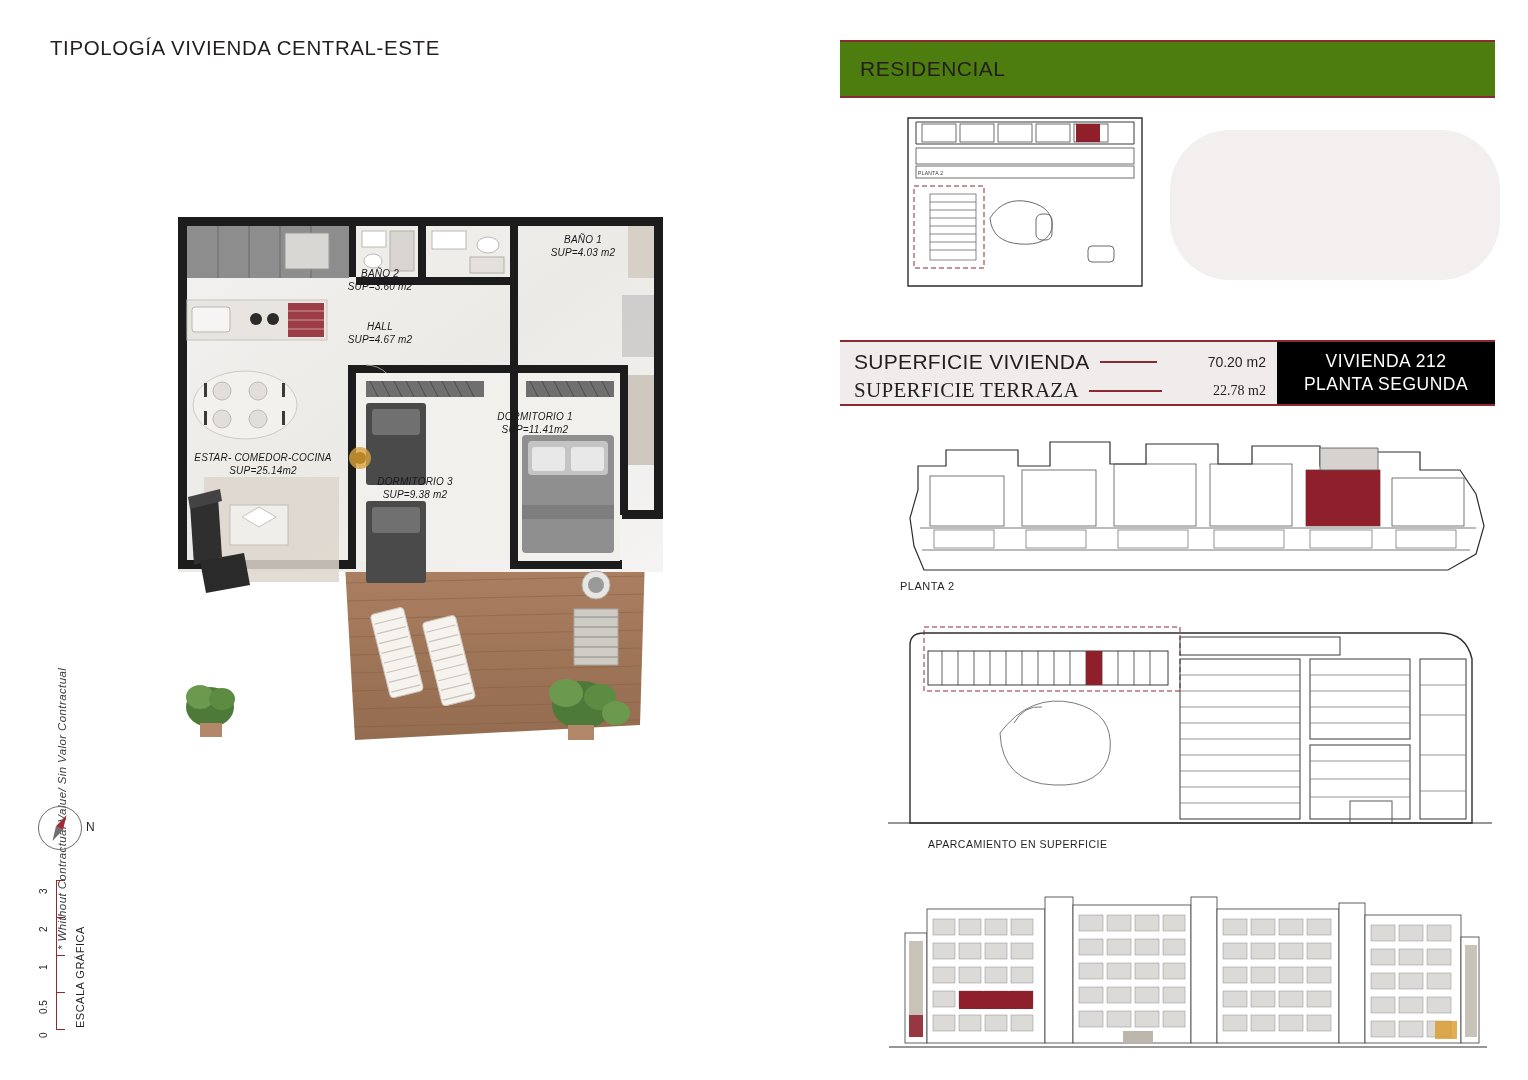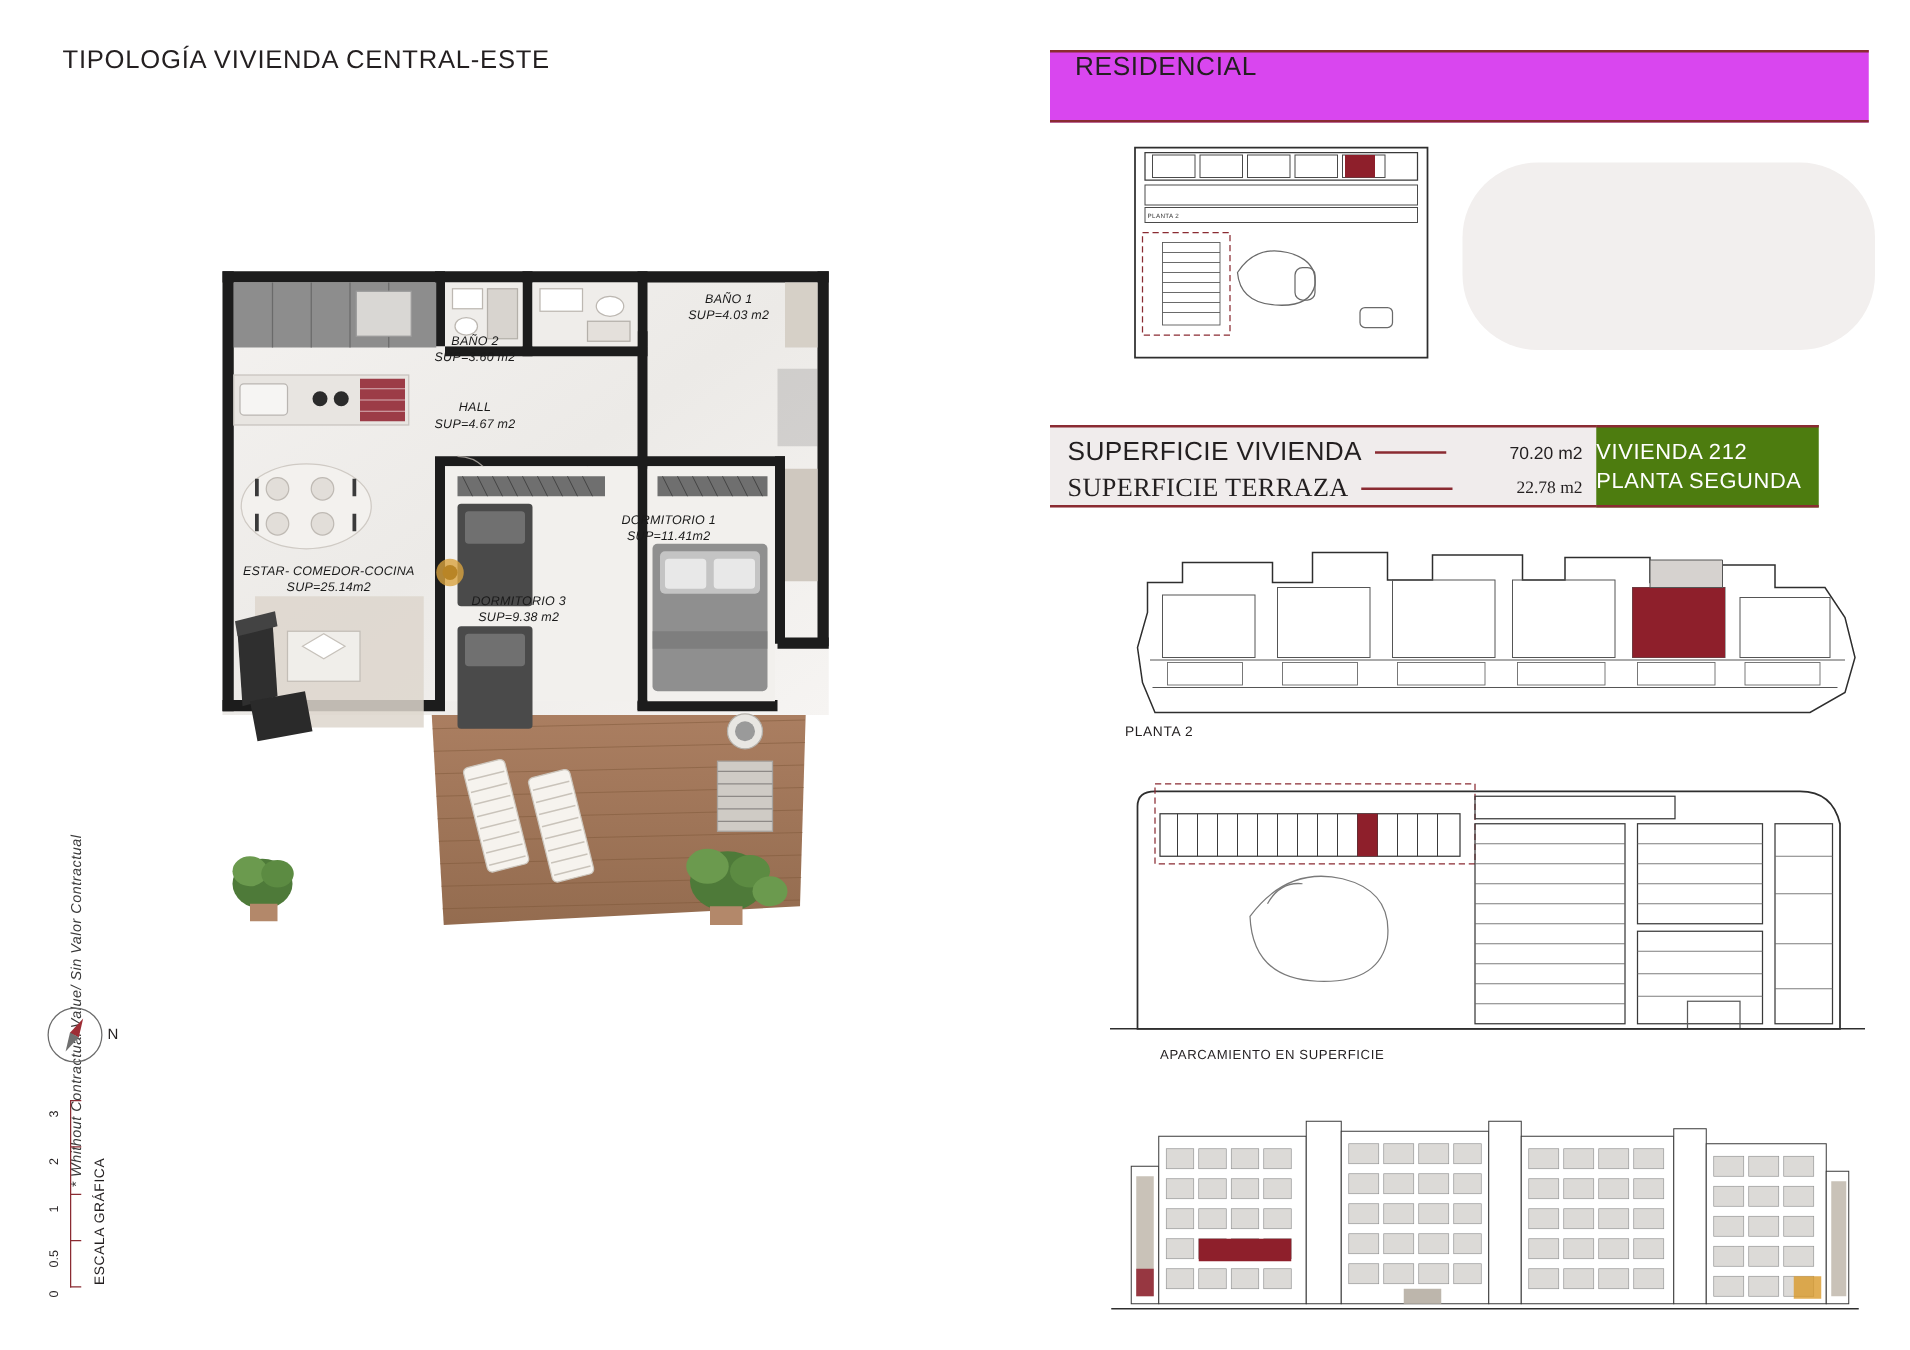--- a/index.html
+++ b/index.html
@@ -152,24 +152,25 @@
   .fp-room-label .sp { display:block; }
 
   
   #right-panel { position: absolute; left: 840px; top: 30px; width: 660px; height: 1020px; }
 
   
   #title-bar {
     position: absolute;
     left: 0; top: 10px;
     width: 655px; height: 58px;
-    background: #d946ef;
+    background: #4d7c0f;
     border-top: 2px solid #8a2b32;
     border-bottom: 2px solid #8a2b32;
     display: flex;
+    align-items: center;
     padding-left: 20px;
     box-sizing: border-box;
   }
   #title-bar .t1 { font-size: 21px; letter-spacing: 0.5px; color: #231f20; }
   #title-bar .t2 { font-size: 24px; font-weight: bold; letter-spacing: 0.8px; margin-left: 16px; color: #231f20; }
 
   
   #site-thumb { position: absolute; left: 60px; top: 78px; width: 250px; height: 190px; }
   #site-thumb .pl-label {
     position: absolute; left: 18px; top: 62px; font-size: 5px; letter-spacing: .3px; color: #333;
@@ -180,24 +181,24 @@
   }
 
   
   #data-bar { position: absolute; left: 0; top: 310px; width: 655px; height: 66px; }
   #data-left {
     position: absolute; left: 0; top: 0; width: 437px; height: 66px;
     background: #f0ecec; border-top: 2px solid #8a2b32; border-bottom: 2px solid #8a2b32;
     box-sizing: border-box;
   }
   #data-right {
-    position: absolute; left: 437px; top: 0; width: 178px; height: 66px;
-    background: #4d7c0f; border-top: 2px solid #8a2b32; border-bottom: 2px solid #8a2b32;
+    position: absolute; left: 437px; top: 0; width: 218px; height: 66px;
+    background: #000000; border-top: 2px solid #8a2b32; border-bottom: 2px solid #8a2b32;
     color: #ffffff; box-sizing: border-box;
-    display: flex; flex-direction: column; align-items: flex-start; justify-content: center;
+    display: flex; flex-direction: column; align-items: center; justify-content: center;
   }
   #data-right div { font-size: 17.5px; letter-spacing: .5px; line-height: 23px; }
   .data-row {
     position: absolute; left: 14px; display: flex; align-items: center; width: 412px;
   }
   .data-row .lbl { font-size: 21px; letter-spacing: .3px; white-space: nowrap; }
   .data-row .ldr { flex: 1; height: 2px; background: #8a2b32; margin: 0 10px; }
   .data-row .val { font-size: 14px; white-space: nowrap; margin-left: 41px; }
   #data-row-1 { top: 8px; }
   #data-row-2 { top: 36px; font-family: Liberation Serif, serif; }

